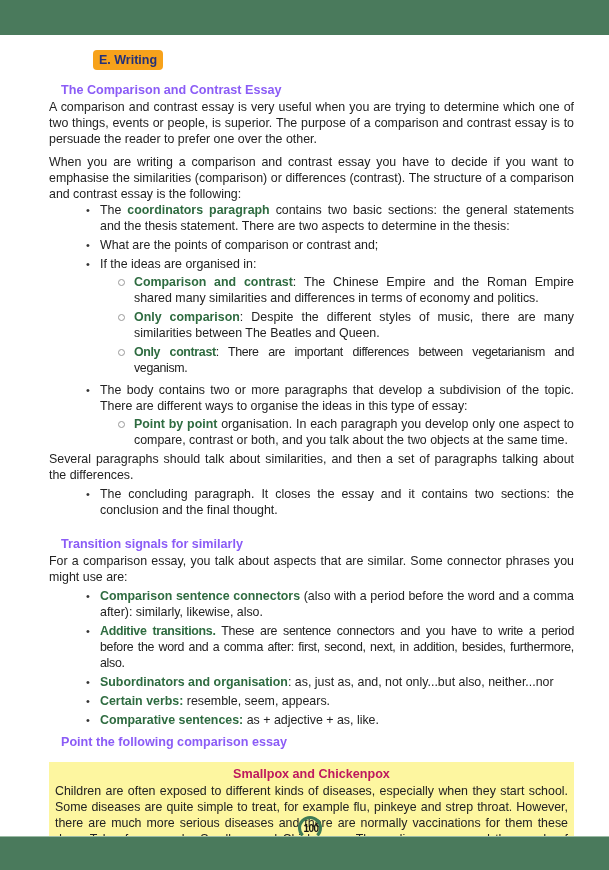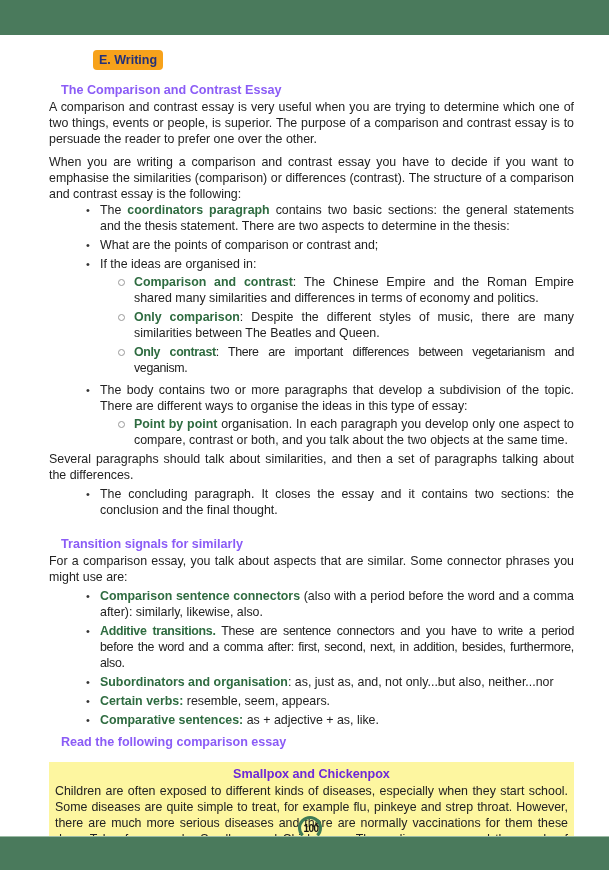--- a/index.html
+++ b/index.html
@@ -13,21 +13,21 @@
   .h{color:#8b5cf6;font-weight:bold;font-size:12.6px;margin:12px;}
   .p{margin:0;text-align:justify;}
   .g{color:#2e6b40;font-weight:bold;}
   ul.l1{margin:0;padding-left:51px;list-style:none;}
   ul.l1>li{position:relative;margin:0 0 3px 0;text-align:justify;}
   ul.l1>li:before{content:"\2022";position:absolute;left:-14px;top:0;font-size:11px;color:#333;}
   ul.l2{margin:2px 0 0 0;padding-left:34px;list-style:none;}
   ul.l2>li{position:relative;margin:0 0 3px 0;text-align:justify;}
   ul.l2>li:before{content:"";position:absolute;left:-16px;top:5px;width:5px;height:5px;border:1px solid #999;border-radius:50%;}
   .box{background:#fdf6a0;padding:2px 6px 4px 6px;margin-top:4px;}
-  .box-title{text-align:center;color:#6d28d9;font-weight:bold;font-size:12.6px;margin:2px 0 1px 0;}
+  .box-title{text-align:center;color:#be185d;font-weight:bold;font-size:12.6px;margin:2px 0 1px 0;}
   .pagenum{position:absolute;left:297px;top:814px;width:28px;height:36px;}
   .pagenum .arc{position:absolute;left:1px;top:2px;width:24px;height:24px;border-radius:50%;border:3px solid #3e7a55;border-bottom-color:transparent;border-left-color:#3e7a55;border-right-color:#3e7a55;box-sizing:border-box;}
   .pagenum span{position:absolute;left:0;top:9px;width:28px;text-align:center;font-size:10px;font-weight:bold;color:#111;letter-spacing:-0.5px;}
 </style>
 </head>
 <body>
 
 <div class="topbar"></div>
 
 <div class="content">
@@ -63,21 +63,21 @@
   <p class="h" style="margin-top:18px;margin-bottom:1px;">Transition signals for similarly</p>
   <p class="p">For a comparison essay, you talk about aspects that are similar. Some connector phrases you might use are:</p>
   <ul class="l1" style="margin-top:3px;">
     <li><span class="g">Comparison sentence connectors</span><span> (also with a period before the word and a comma after): similarly, likewise, also.</span></li>
     <li style="letter-spacing:-0.3px;"><span class="g">Additive transitions.</span><span> These are sentence connectors and you have to write a period before the word and a comma after: first, second, next, in addition, besides, furthermore, also.</span></li>
     <li><span class="g">Subordinators and organisation</span><span>: as, just as, and, not only...but also, neither...nor</span></li>
     <li><span class="g">Certain verbs:</span><span> resemble, seem, appears.</span></li>
     <li><span class="g">Comparative sentences:</span><span> as + adjective + as, like.</span></li>
   </ul>
 
-  <p class="h" style="margin-top:6px;">Read the following comparison essay</p>
+  <p class="h" style="margin-top:6px;">Point the following comparison essay</p>
   <div class="box">
     <div class="box-title">Smallpox and Chickenpox</div>
     <p class="p">Children are often exposed to different kinds of diseases, especially when they start school. Some diseases are quite simple to treat, for example flu, pinkeye and strep throat. However, there are much more serious diseases and there are normally vaccinations for them these days. Take, for example, Smallpox and Chickenpox. These diseases caused thousands of deaths up until the beginning of the 20th century. There are many differences between smallpox and Chickenpox. Whereas Smallpox has been eradicated, Chickenpox only has a vaccination that is used in certain cases and still cannot</p>
   </div>
 </div>
 
 <div class="pagenum">
   <div class="arc"></div>
   <span>100</span>
 </div>

